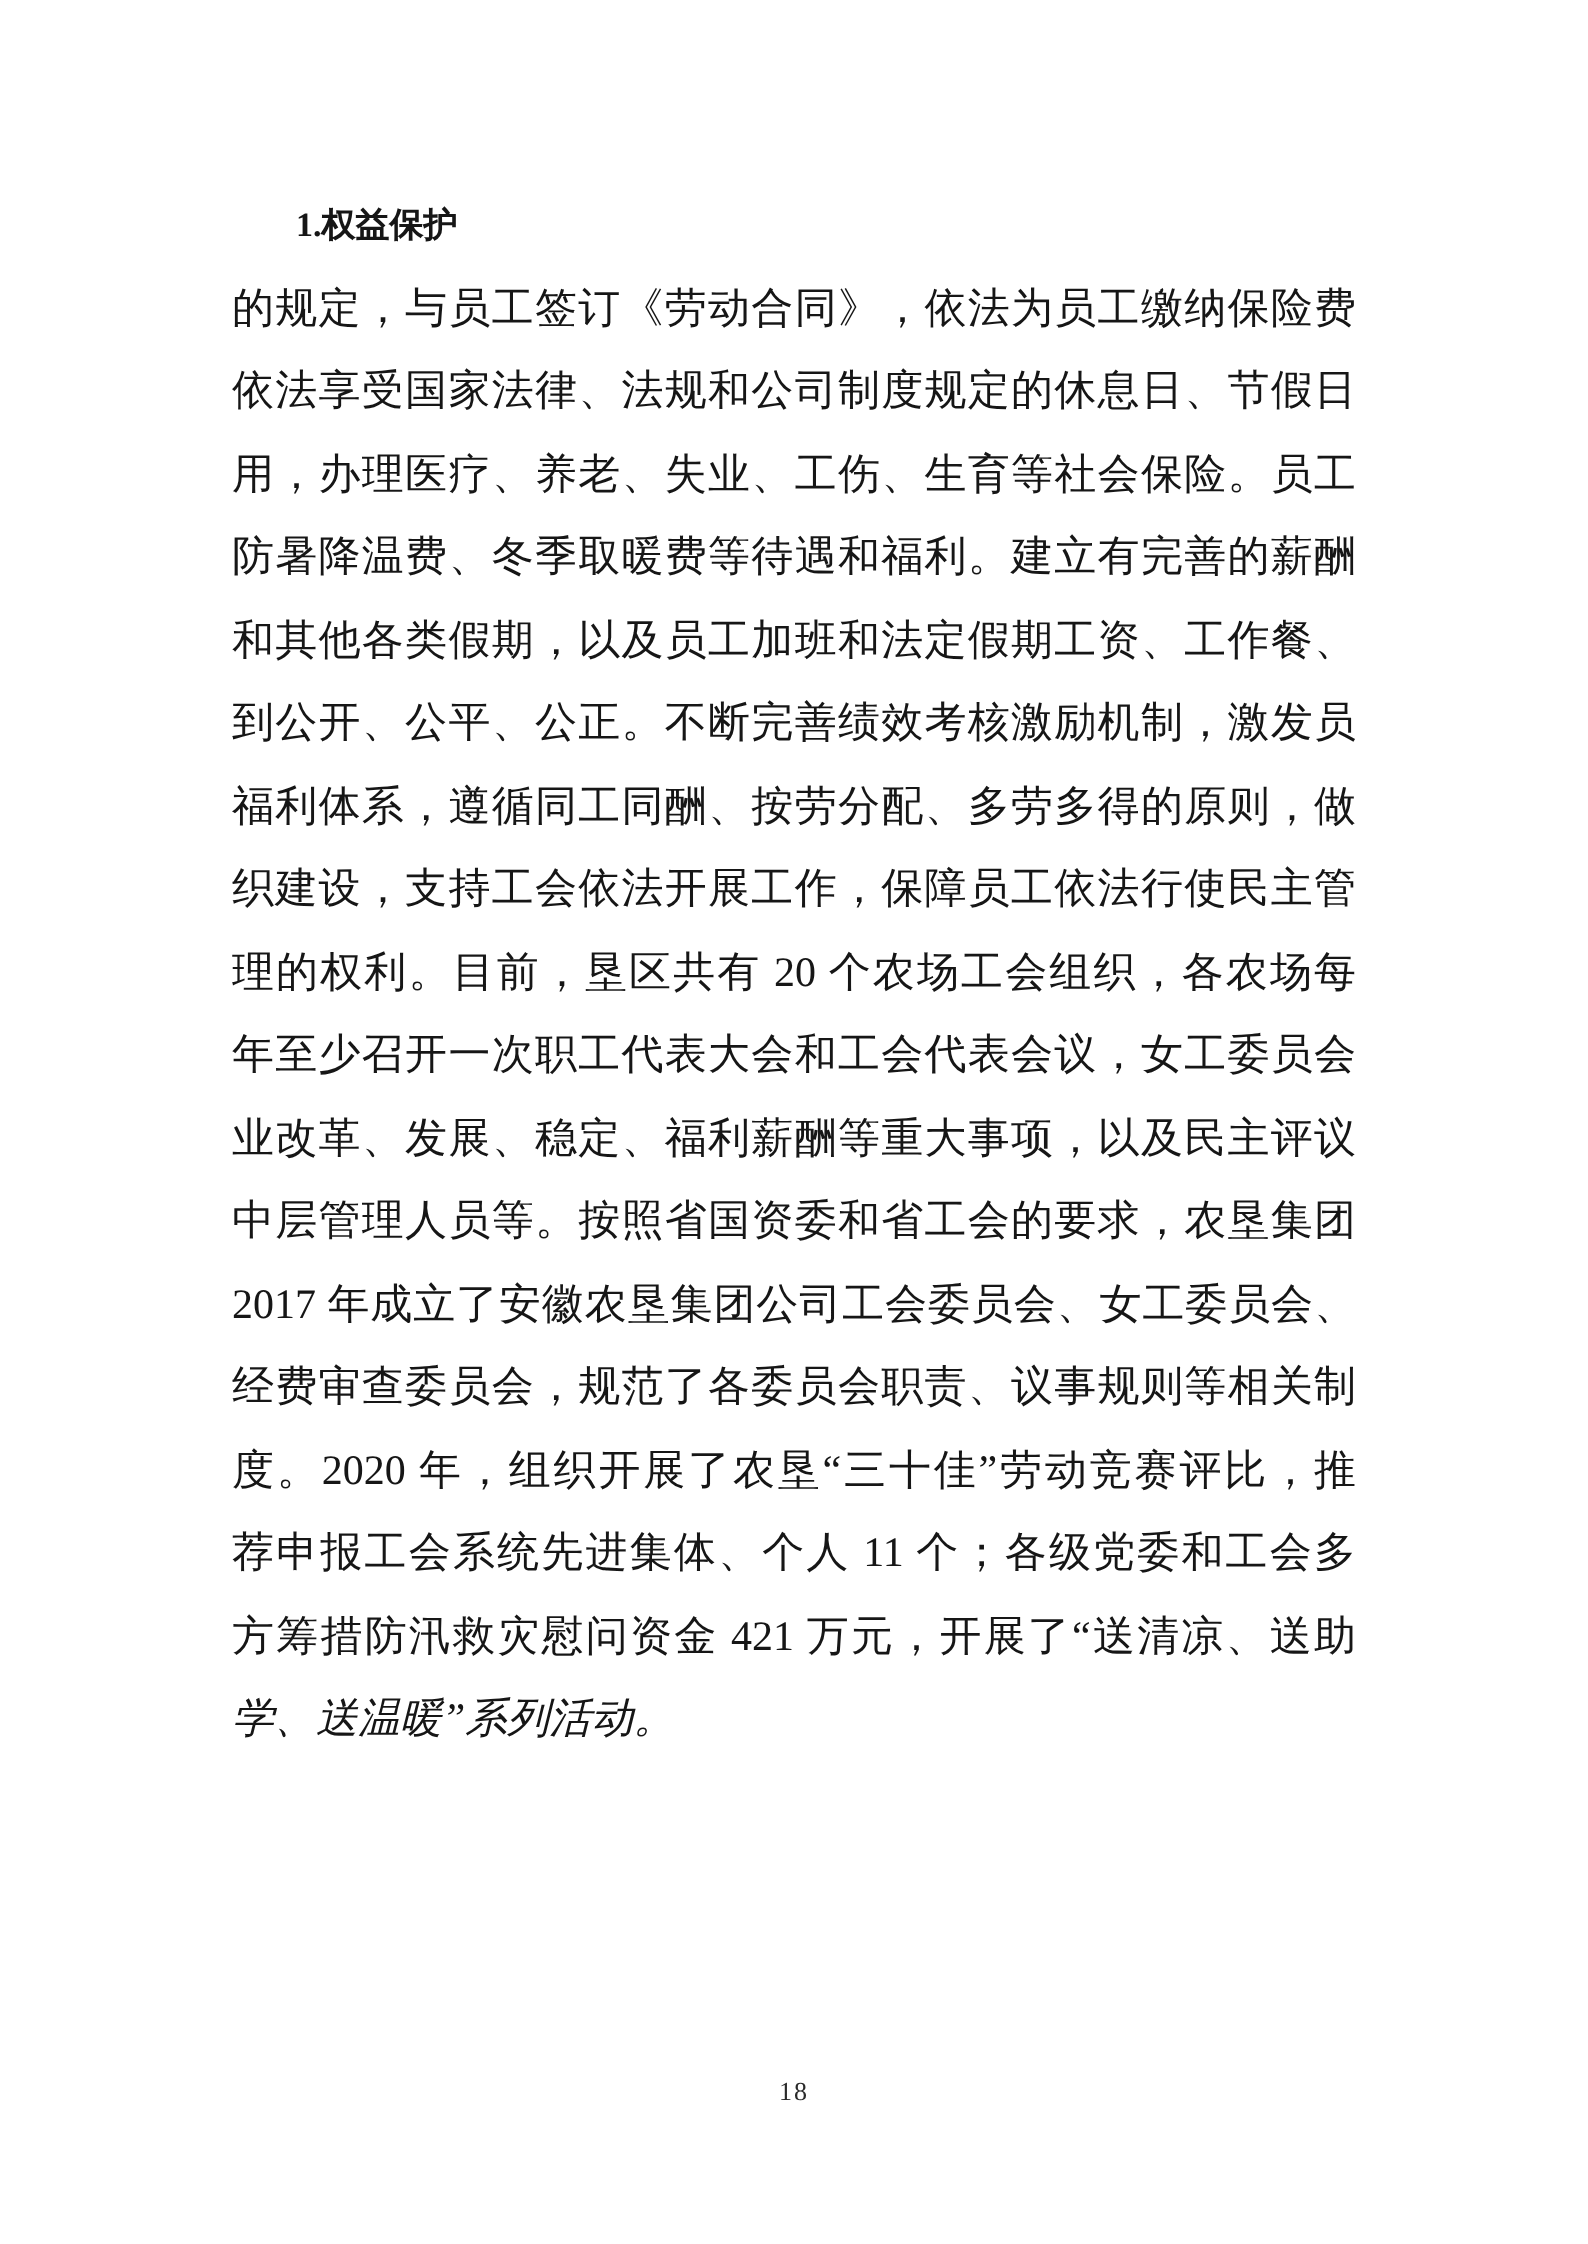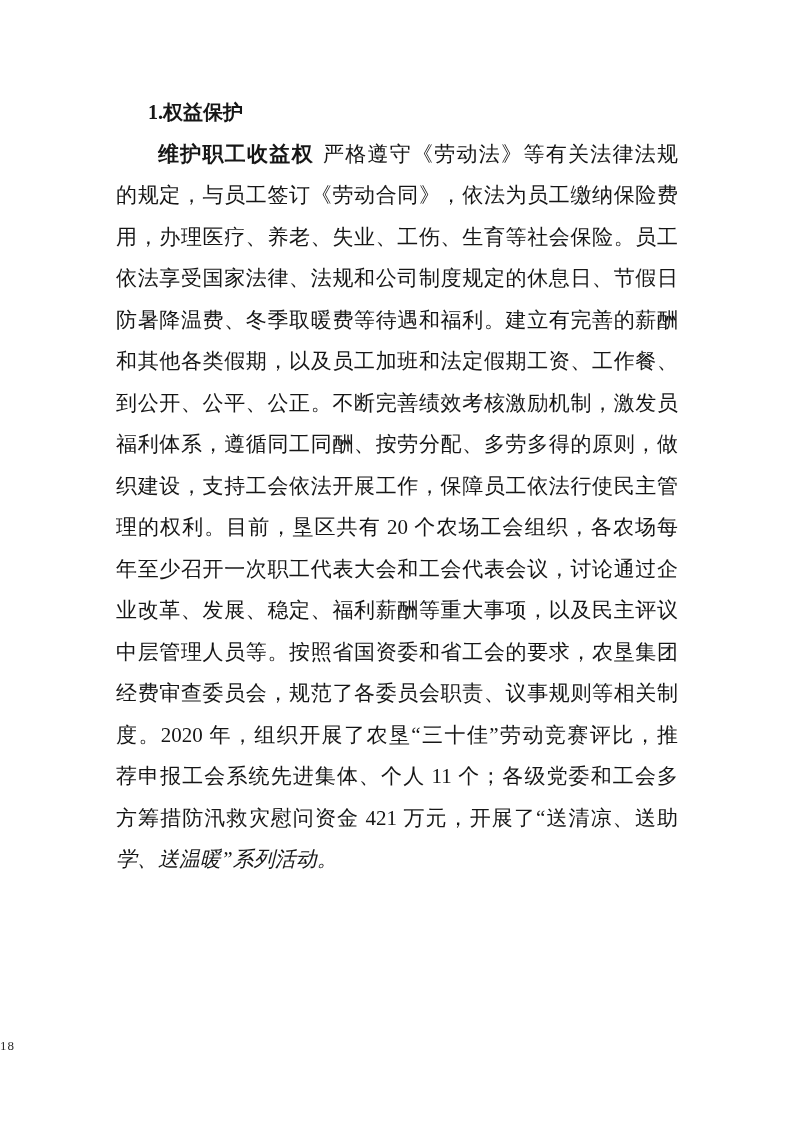--- a/index.html
+++ b/index.html
@@ -14,21 +14,21 @@
     overflow: hidden;
   }
   .content {
     position: absolute;
     left: 116px;
     top: 92px;
     width: 562px;
   }
   .section-heading {
     font-weight: bold;
-    font-size: 20px;
+    font-size: 17px;
     line-height: 41.5px;
     text-indent: 32px;
     white-space: nowrap;
   }
   .para { margin: 0; }
   .line {
     font-size: 21px;
     line-height: 41.5px;
     text-align: justify;
     text-align-last: justify;
@@ -36,52 +36,51 @@
   }
   .line.first-line { text-indent: 42px; }
   .line.para-last { text-align-last: left; font-style: italic; }
   .lead { font-weight: bold; }
   .lead-rest { margin-left: 9px; }
   .page-number {
     position: absolute;
     top: 1038px;
     left: 0;
     width: 100%;
+    text-align: center;
     font-size: 13px;
     letter-spacing: 1px;
     color: #2a2a2a;
   }
 </style>
 </head>
 <body>
 
 <div class="page">
   <div class="content">
 
     <div class="section-heading">1.权益保护</div>
 
     <div class="para">
-      <div class="line first-line">
-        <span class="lead">维护职工收益权</span><span class="lead-rest">严格遵守《劳动法》等有关法律法规</span>
-      </div>
       <div class="line">的规定，与员工签订《劳动合同》，依法为员工缴纳保险费</div>
+      <div class="line">依法享受国家法律、法规和公司制度规定的休息日、节假日</div>
       <div class="line">用，办理医疗、养老、失业、工伤、生育等社会保险。员工</div>
-      <div class="line">依法享受国家法律、法规和公司制度规定的休息日、节假日</div>
       <div class="line">防暑降温费、冬季取暖费等待遇和福利。建立有完善的薪酬</div>
       <div class="line">和其他各类假期，以及员工加班和法定假期工资、工作餐、</div>
       <div class="line">到公开、公平、公正。不断完善绩效考核激励机制，激发员</div>
       <div class="line">福利体系，遵循同工同酬、按劳分配、多劳多得的原则，做</div>
     </div>
 
     <div class="para">
       <div class="line">织建设，支持工会依法开展工作，保障员工依法行使民主管</div>
       <div class="line">理的权利。目前，垦区共有 20 个农场工会组织，各农场每</div>
-      <div class="line">年至少召开一次职工代表大会和工会代表会议，讨论通过企</div>
+      <div class="line">年至少召开一次职工代表大会和工会代表会议，女工委员会</div>
       <div class="line">业改革、发展、稳定、福利薪酬等重大事项，以及民主评议</div>
       <div class="line">中层管理人员等。按照省国资委和省工会的要求，农垦集团</div>
+      <div class="line">2017 年成立了安徽农垦集团公司工会委员会、女工委员会、</div>
       <div class="line">经费审查委员会，规范了各委员会职责、议事规则等相关制</div>
       <div class="line">度。2020 年，组织开展了农垦“三十佳”劳动竞赛评比，推</div>
       <div class="line">荐申报工会系统先进集体、个人 11 个；各级党委和工会多</div>
       <div class="line">方筹措防汛救灾慰问资金 421 万元，开展了“送清凉、送助</div>
       <div class="line para-last">学、送温暖”系列活动。</div>
     </div>
 
   </div>
 
   <div class="page-number">18</div>

